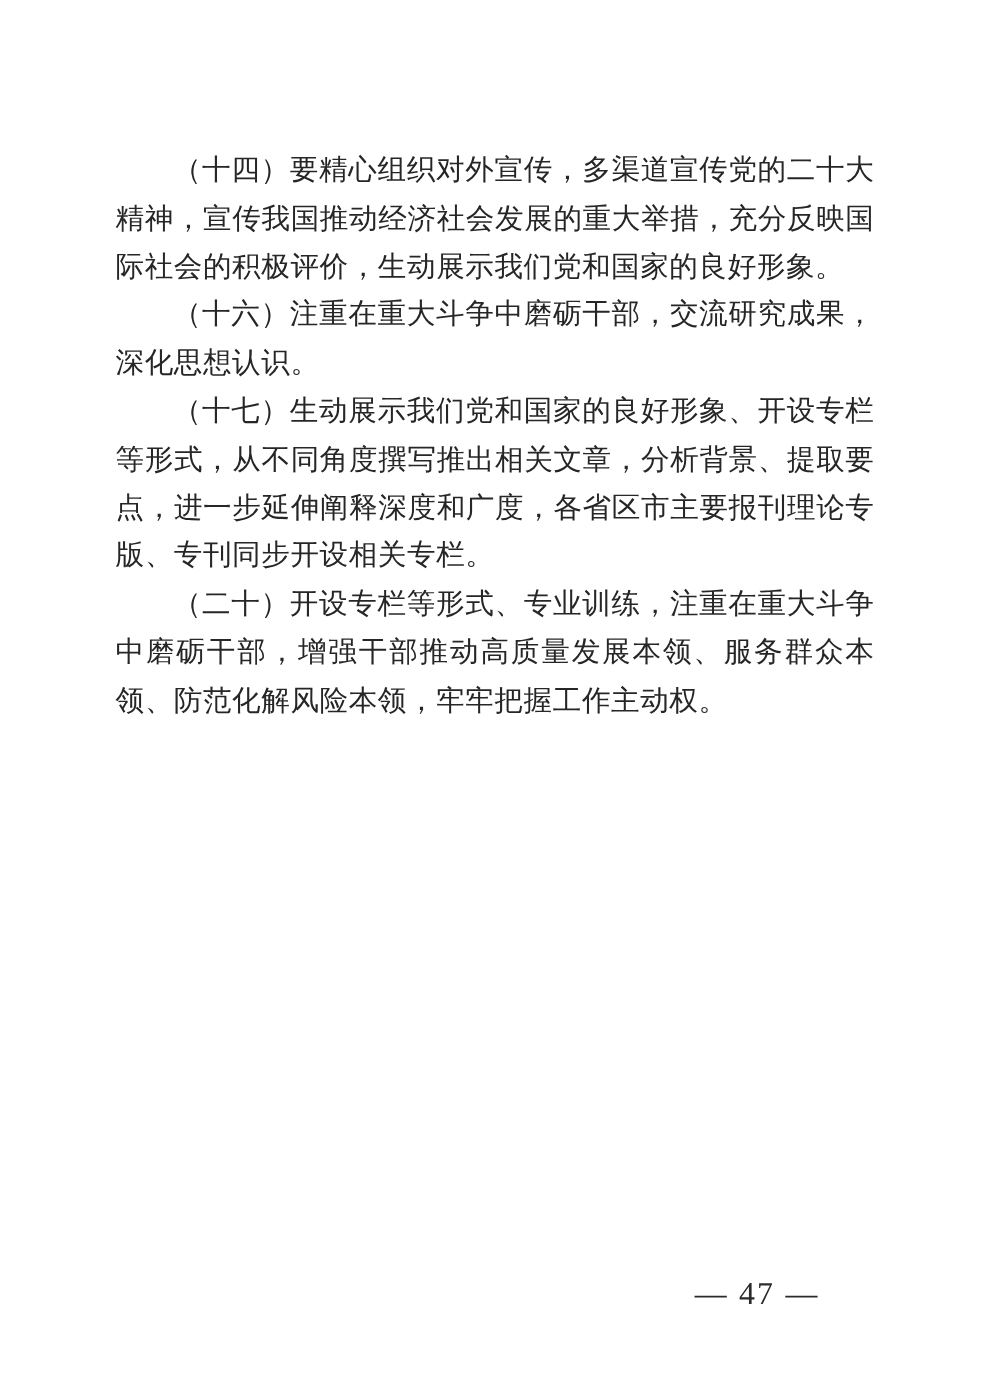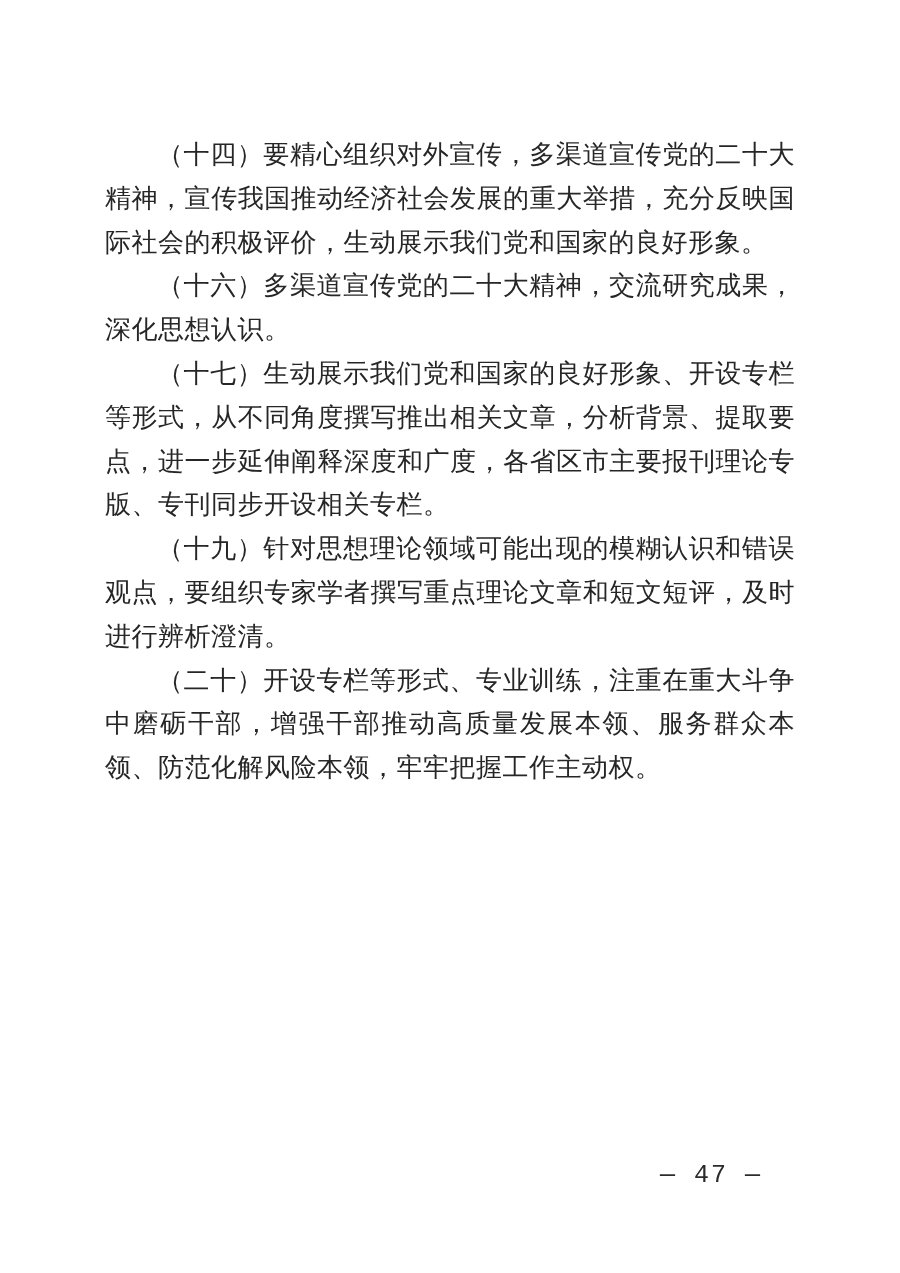--- a/index.html
+++ b/index.html
@@ -29,34 +29,33 @@
     line-height: 43.8px;
     letter-spacing: 0.5px;
     text-align: justify;
     text-justify: inter-ideograph;
     text-indent: 2em;
     font-weight: 400;
   }
   .footer {
     position: absolute;
     top: 1148px;
-    right: 138px;
+    right: 155px;
     color: #2b2b2b;
-    font-size: 25px;
+    font-size: 29px;
     line-height: 30px;
     letter-spacing: 2px;
     white-space: nowrap;
-    font-family: Liberation Mono, monospace;
+    font-family: Liberation Serif, serif;
   }
 </style>
 </head>
 <body>
 
 <div class="page">
   <div class="content">
     <p>（十四）要精心组织对外宣传，多渠道宣传党的二十大精神，宣传我国推动经济社会发展的重大举措，充分反映国际社会的积极评价，生动展示我们党和国家的良好形象。</p>
-    <p>（十六）多渠道宣传党的二十大精神，交流研究成果，深化思想认识。</p>
+    <p>（十六）注重在重大斗争中磨砺干部，交流研究成果，深化思想认识。</p>
     <p>（十七）生动展示我们党和国家的良好形象、开设专栏等形式，从不同角度撰写推出相关文章，分析背景、提取要点，进一步延伸阐释深度和广度，各省区市主要报刊理论专版、专刊同步开设相关专栏。</p>
-    <p>（十九）针对思想理论领域可能出现的模糊认识和错误观点，要组织专家学者撰写重点理论文章和短文短评，及时进行辨析澄清。</p>
     <p>（二十）开设专栏等形式、专业训练，注重在重大斗争中磨砺干部，增强干部推动高质量发展本领、服务群众本领、防范化解风险本领，牢牢把握工作主动权。</p>
   </div>
   <div class="footer">— 47 —</div>
 </div>
 
 </body></html>

